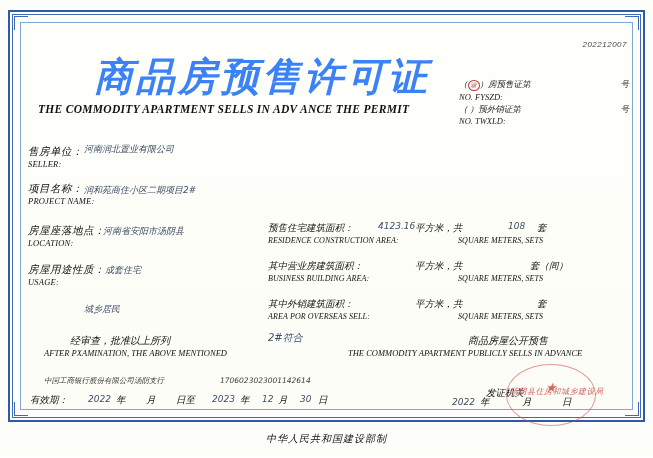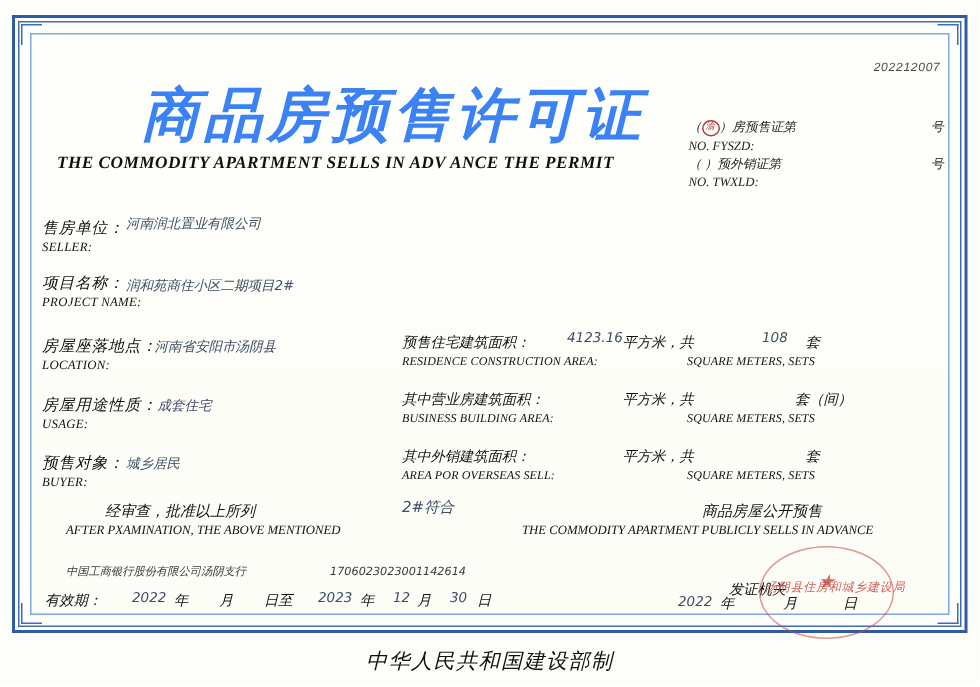--- a/index.html
+++ b/index.html
@@ -182,21 +182,21 @@
     font-size: 9.5px;
     color: #111;
     white-space: nowrap;
   }
   .bottom-note {
     position: absolute;
     left: 0;
     right: 0;
     top: 432px;
     text-align: center;
-    font-size: 14px;
+    font-size: 10px;
     color: #111;
     letter-spacing: 1px;
   }
   
   .seal {
     position: absolute;
     left: 506px;
     top: 364px;
     width: 90px;
     height: 62px;
@@ -278,24 +278,20 @@
     <div class="label-en">LOCATION:</div>
   </div>
   <div class="value handwrite" style="left:103px; top:225px;">河南省安阳市汤阴县</div>
 
   <div class="field" style="left:28px; top:263px;">
     <div class="label-cn">房屋用途性质：</div>
     <div class="label-en">USAGE:</div>
   </div>
   <div class="value handwrite" style="left:105px; top:264px;">成套住宅</div>
 
-  <div class="field" style="left:28px; top:302px;">
-    <div class="label-cn">预售对象：</div>
-    <div class="label-en">BUYER:</div>
-  </div>
   <div class="value handwrite" style="left:84px; top:303px;">城乡居民</div>
 
   <div class="rfield r-cn" style="left:268px; top:222px;">预售住宅建筑面积：</div>
   <div class="value handwrite" style="left:378px; top:221px;">4123.16</div>
   <div class="rfield r-cn" style="left:415px; top:222px;">平方米，共</div>
   <div class="value handwrite" style="left:508px; top:221px;">108</div>
   <div class="rfield r-cn" style="left:537px; top:222px;">套</div>
   <div class="rfield r-en" style="left:268px; top:236px;">RESIDENCE CONSTRUCTION AREA:</div>
   <div class="rfield r-en" style="left:458px; top:236px;">SQUARE METERS, SETS</div>
 

